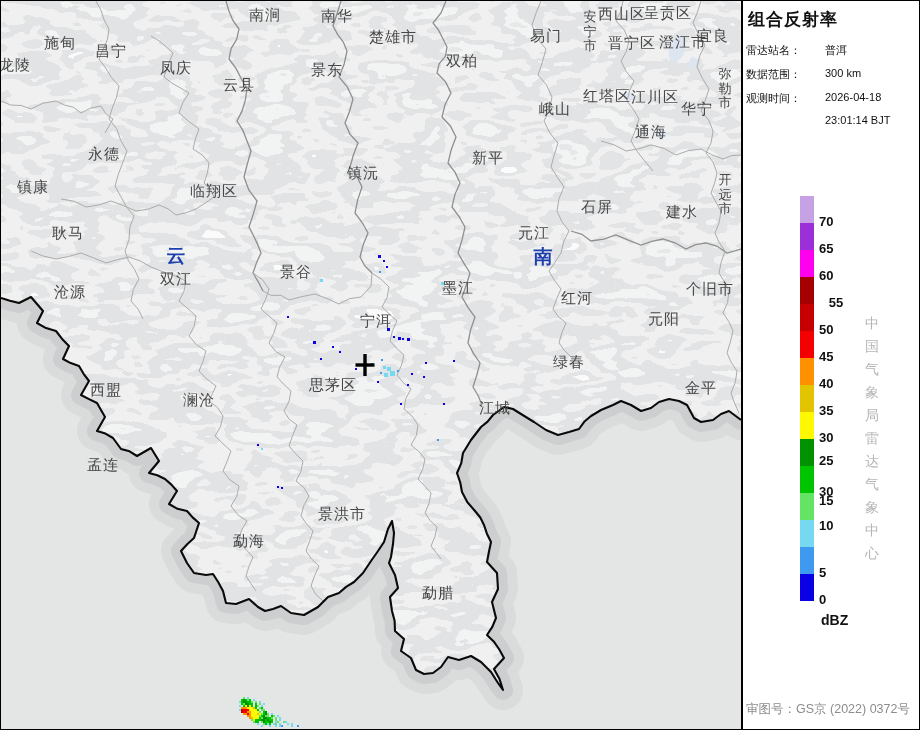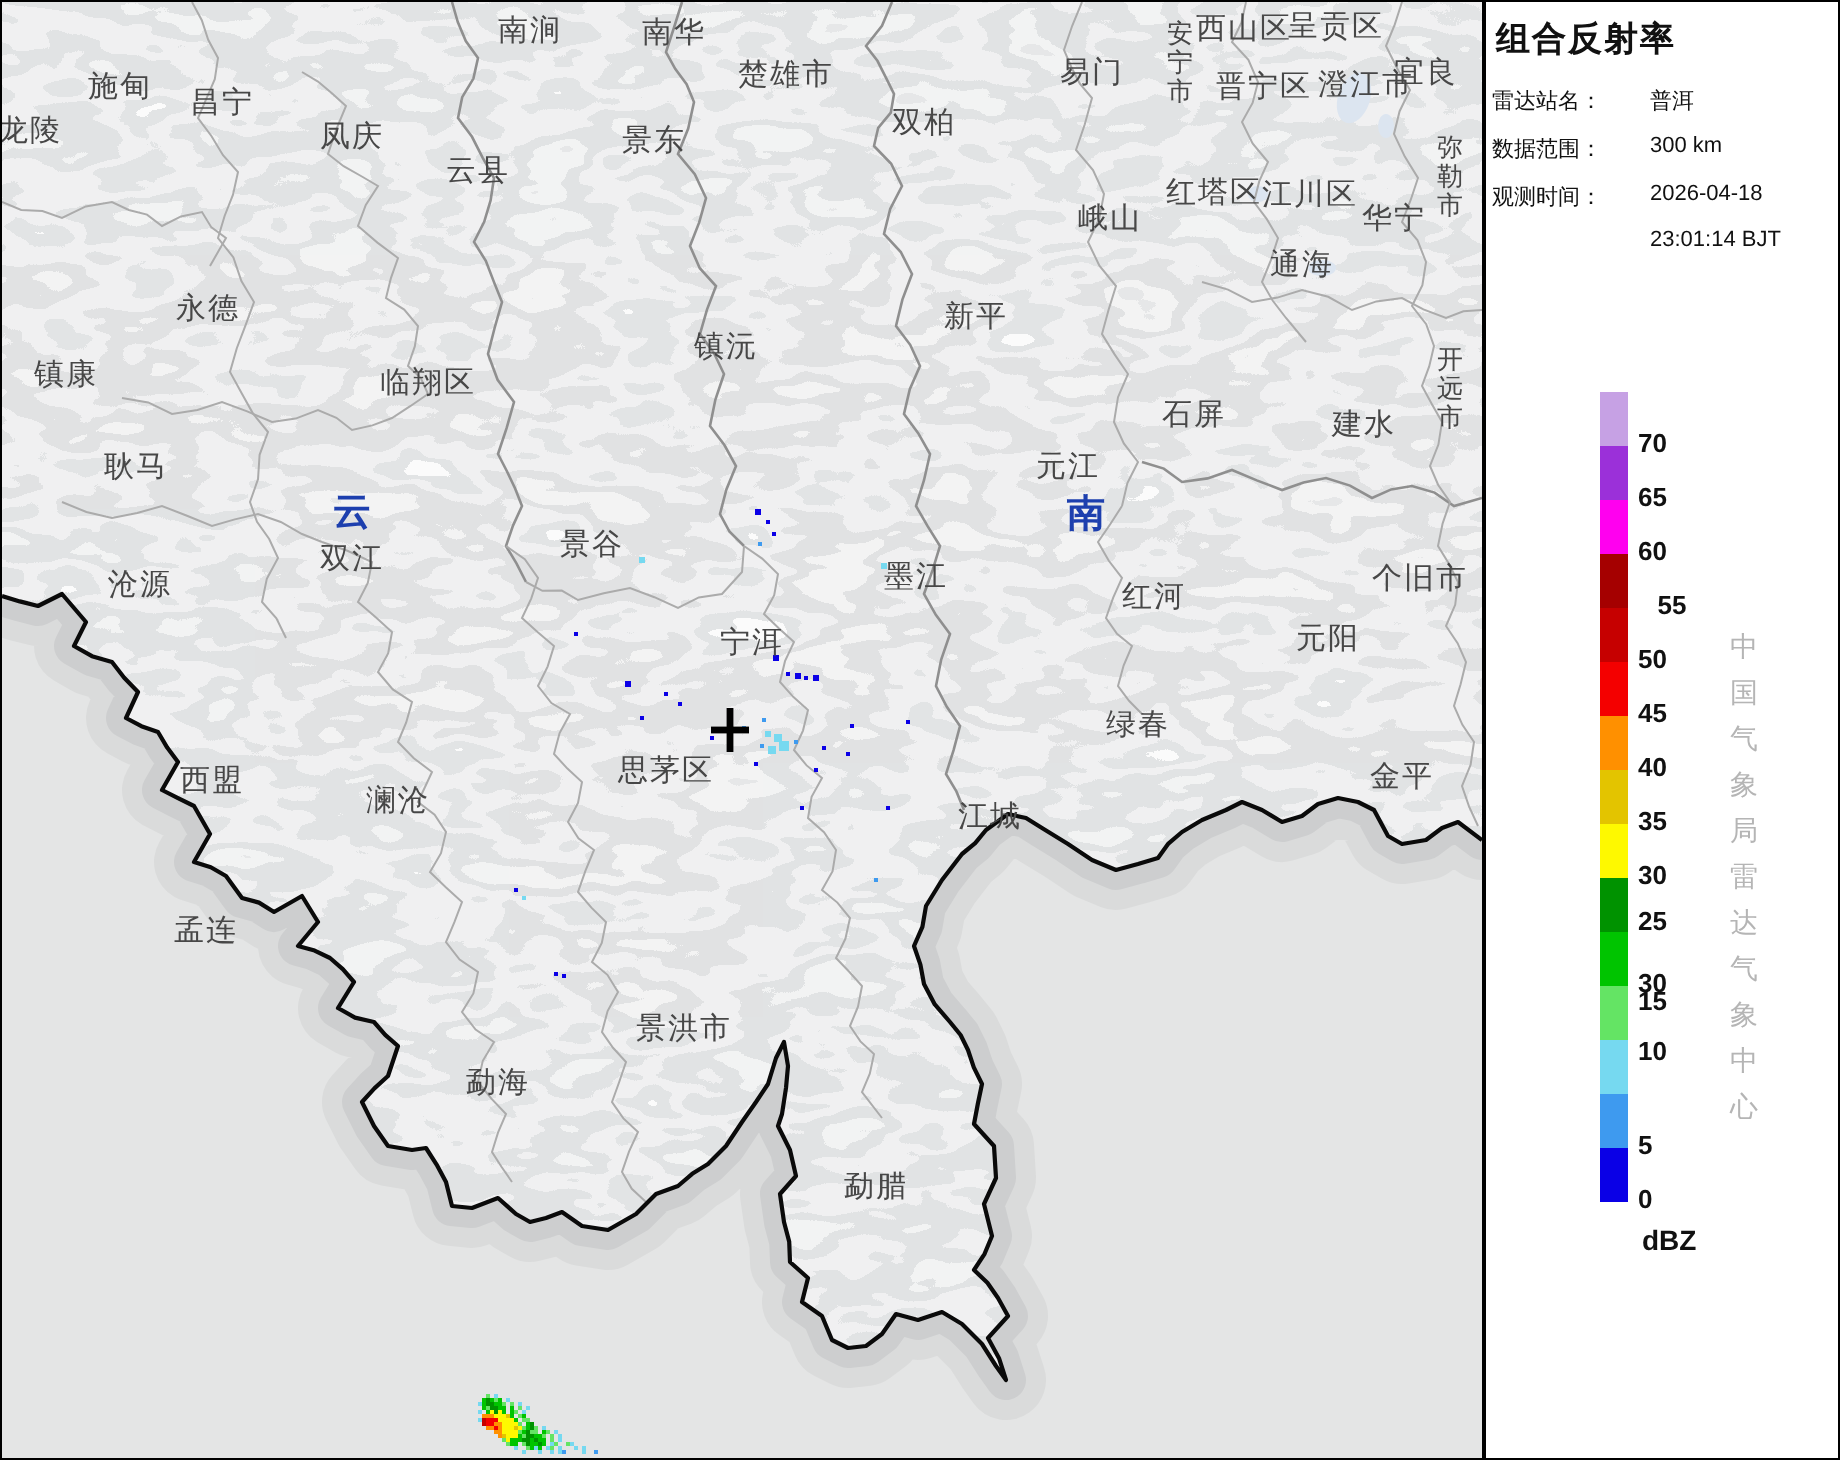--- a/index.html
+++ b/index.html
@@ -381,14 +381,15 @@
         <div>气</div>
         <div>象</div>
         <div>局</div>
         <div>雷</div>
         <div>达</div>
         <div>气</div>
         <div>象</div>
         <div>中</div>
         <div>心</div>
       </div>
+    <div id="license">审图号：GS京 (2022) 0372号</div>
   </div>
 </div>
 
 </body></html>

